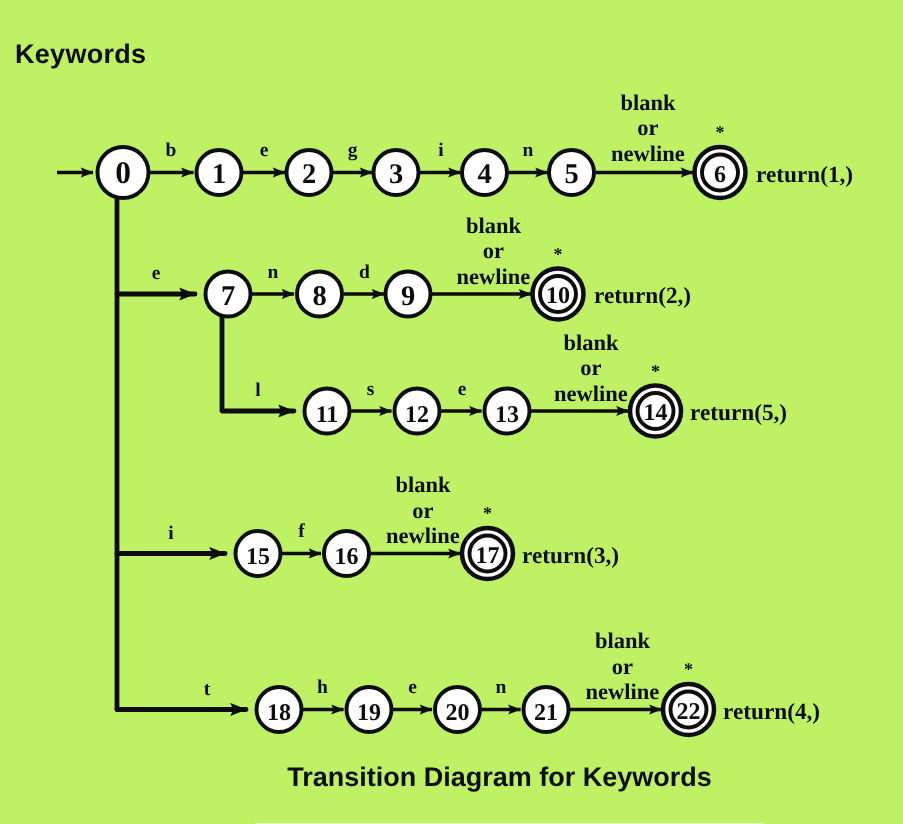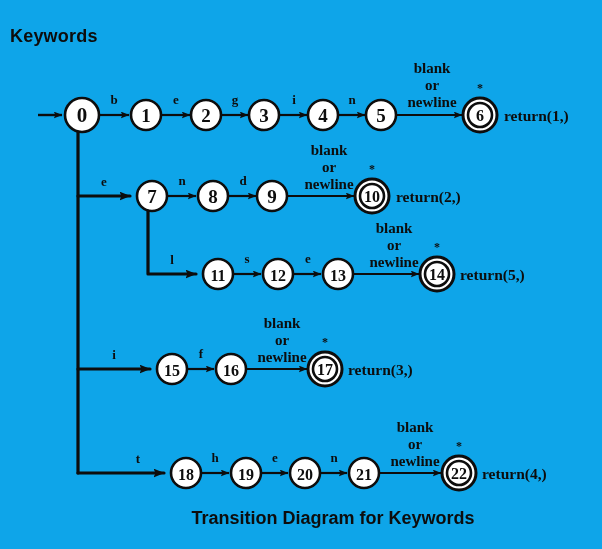--- a/index.html
+++ b/index.html
@@ -9,21 +9,21 @@
     background: #ffffff;
   }
   body {
     font-family: "Liberation Sans", sans-serif;
     color: #111111;
   }
   #canvas {
     position: relative;
     width: 602px;
     height: 549px;
-    background: #0ea5e9;
+    background: #bef264;
     overflow: hidden;
   }
   #page-title {
     position: absolute;
     left: 10px;
     top: 26px;
     font-family: "Liberation Sans", sans-serif;
     font-weight: bold;
     font-size: 18px;
     letter-spacing: 0.2px;

